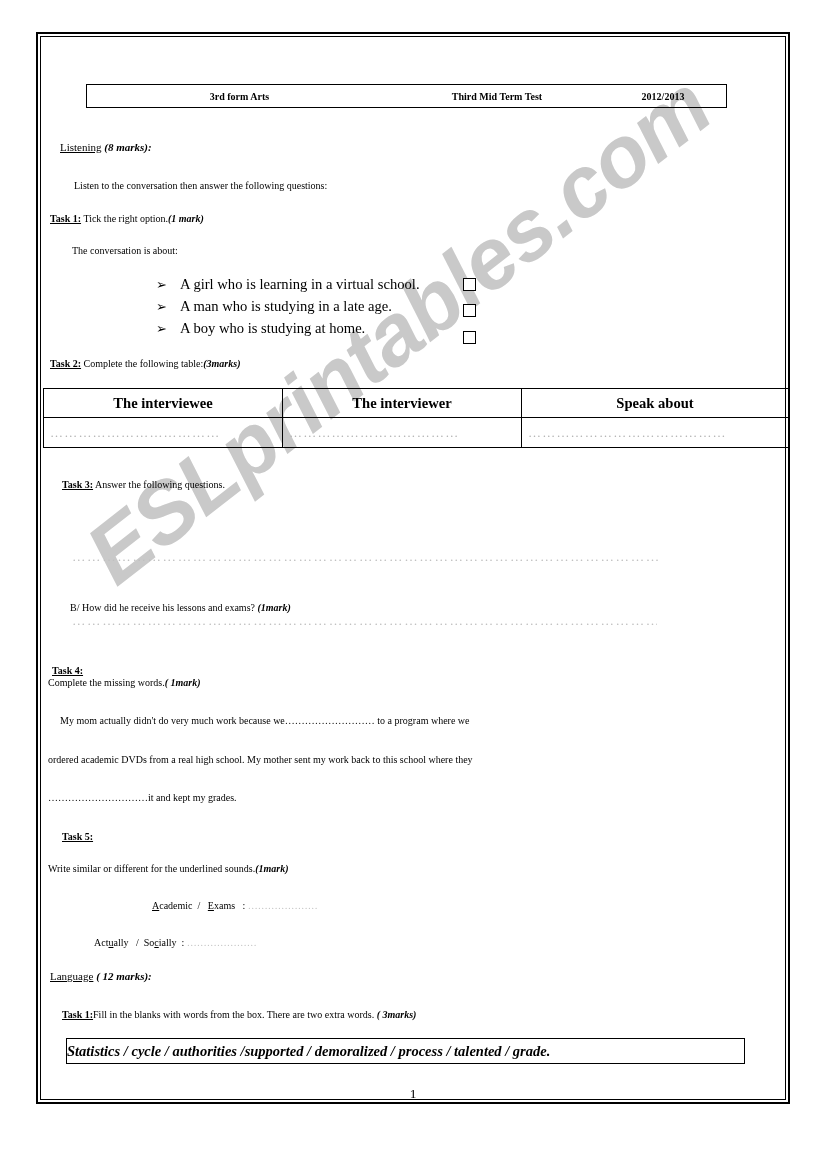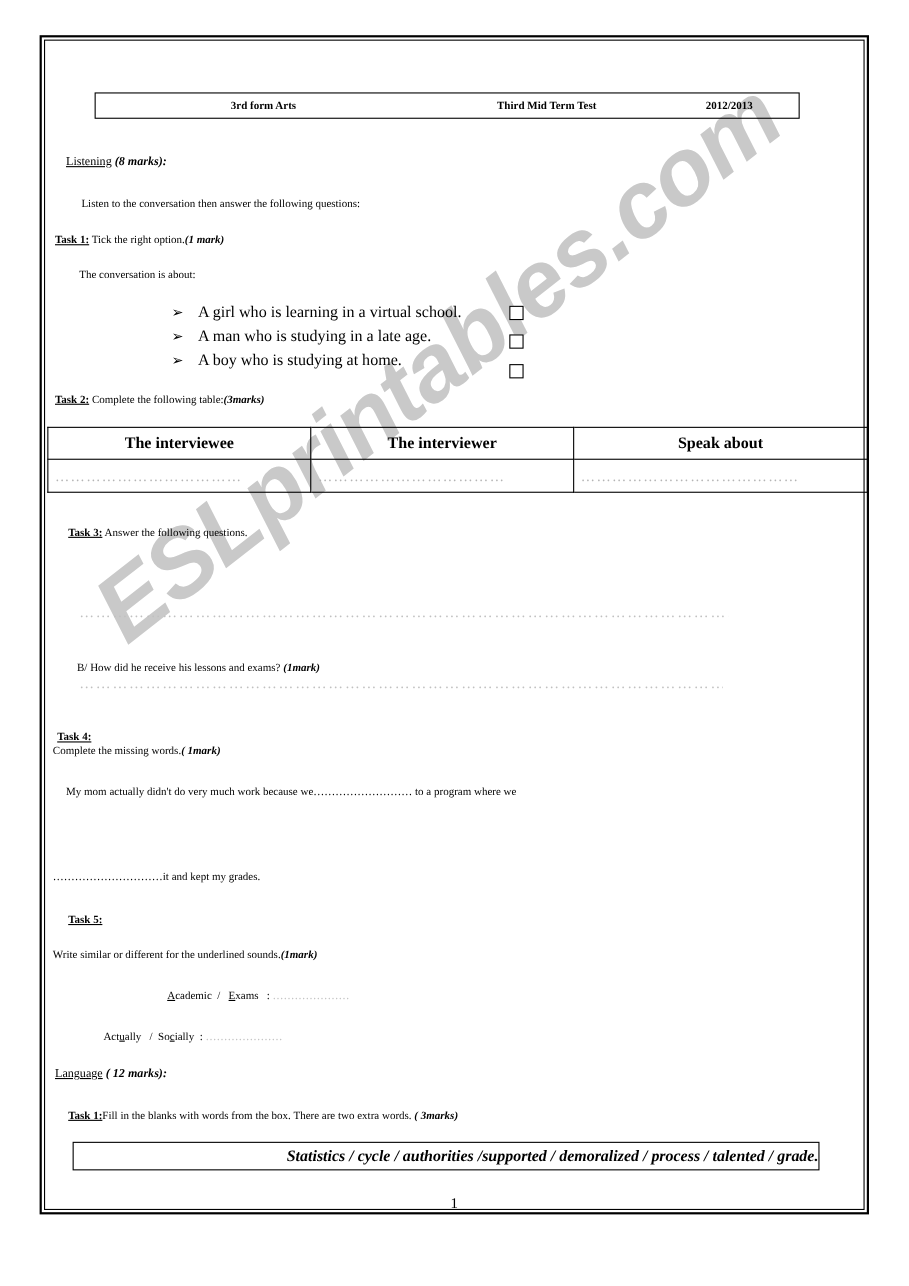--- a/index.html
+++ b/index.html
@@ -188,21 +188,21 @@
   .wordbox {
     position: absolute;
     left: 66px;
     top: 1038px;
     width: 679px;
     height: 26px;
     border: 1.4px solid #000;
     box-sizing: border-box;
     display: flex;
     align-items: center;
-    justify-content: flex-end;
+    justify-content: flex-start;
   }
   .wordbox span {
     font-weight: bold;
     font-style: italic;
     font-size: 14.5px;
     white-space: nowrap;
   }
 
   
   .pageno {
@@ -308,20 +308,21 @@
     </div>
 
     <div class="tline" style="left:48px; top:677px;">
       <span>Complete the missing words.</span><span class="bi">( 1mark)</span>
     </div>
 
     <div class="tline" style="left:60px; top:715px;">
       <span>My mom actually didn't do very much work because we</span><span>………………………</span><span> to a program where we</span>
     </div>
 
+    <div class="tline" style="left:48px; top:754px;">ordered academic DVDs from a real high school.  My mother sent my work back to this school where they</div>
 
     <div class="tline" style="left:48px; top:792px;">
       <span>…………………………</span><span>it and kept my grades.</span>
     </div>
 
     <div class="tline task" style="left:62px; top:831px;">
       <span class="lab">Task 5:</span>
     </div>
 
     <div class="tline" style="left:48px; top:863px;">

